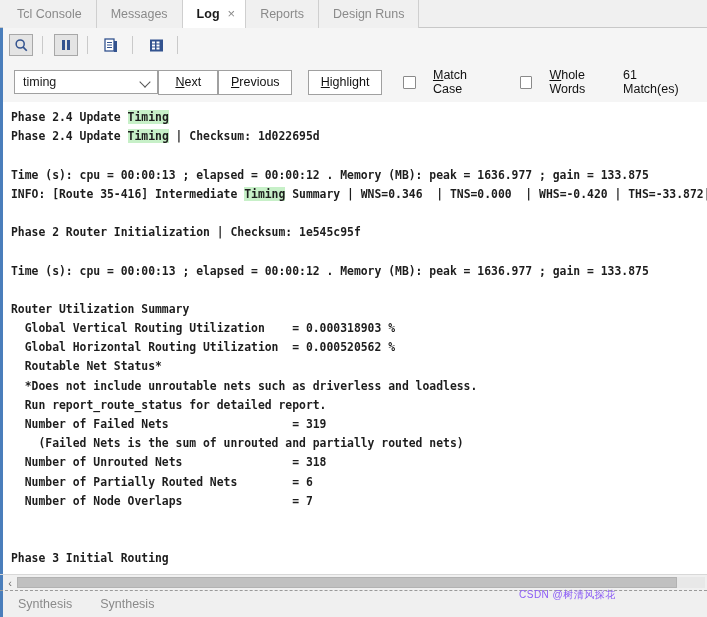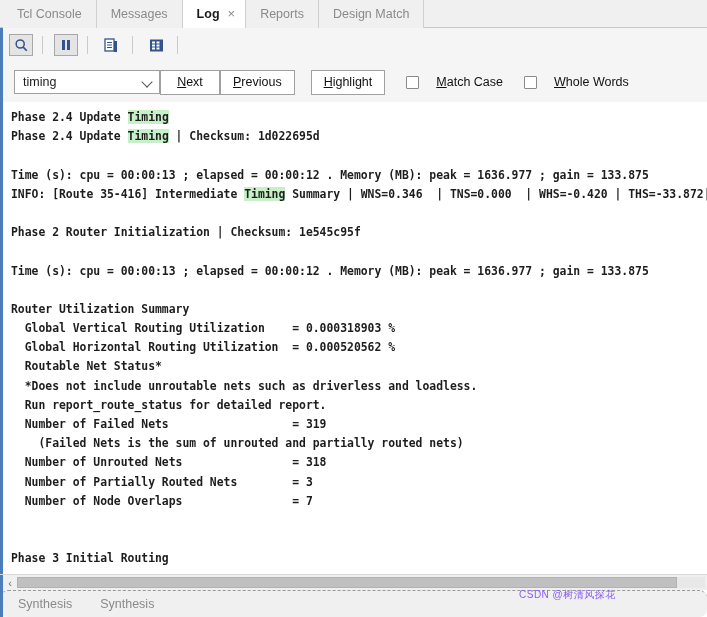--- a/index.html
+++ b/index.html
@@ -205,21 +205,21 @@
     background: #c0c0c0;
     border: 1px solid #b2b2b2;
   }
 
   
   .bottombar {
     position: absolute; left: 0; top: 590px;
     width: 707px; height: 27px;
     background: #f0f0f0;
     border-top: 1px dashed #9a9a9a;
-    display: flex; align-items: center; border-radius: 8px;
+    display: flex; align-items: center;
   }
   .bottombar .accent { width: 3px; height: 27px; background: #4a7ebb; }
   .btab {
     font-size: 12.5px;
     color: #8a8a8a;
     padding: 0 13px;
     height: 21px;
     display: flex; align-items: center;
     margin-left: 2px;
   }
@@ -259,21 +259,21 @@
     <div class="tab active">
       <span>Log</span>
     </div>
     <div class="tab-close">
       <span>×</span>
     </div>
     <div class="tab">
       <span>Reports</span>
     </div>
     <div class="tab">
-      <span>Design Match</span>
+      <span>Design Runs</span>
     </div>
     <div class="filler"></div>
   </div>
 
   <div class="iconbar">
     <div class="accent"></div>
 
     <div class="tbtn framed">
       <svg width="15" height="15" viewBox="0 0 16 16">
         <circle cx="6.6" cy="6.4" r="4.3" fill="none" stroke="#33538f" stroke-width="1.6"></circle>
@@ -344,20 +344,21 @@
     <div class="chk-wrap">
       <span class="chkbox"></span>
       <span><span class="u" style="text-decoration:underline">M</span>atch Case</span>
     </div>
 
     <div class="chk-wrap">
       <span class="chkbox"></span>
       <span><span style="text-decoration:underline">W</span>hole Words</span>
     </div>
 
+    <div class="matches">61 Match(es)</div>
   </div>
 
   <div class="logwrap">
     <div class="accent"></div>
     <div class="logarea" id="logarea">
         <div class="logline">Phase 2.4 Update <span class="hl">Timing</span></div>
         <div class="logline">Phase 2.4 Update <span class="hl">Timing</span> | Checksum: 1d022695d</div>
         <div class="logline">&nbsp;</div>
         <div class="logline">Time (s): cpu = 00:00:13 ; elapsed = 00:00:12 . Memory (MB): peak = 1636.977 ; gain = 133.875</div>
         <div class="logline">INFO: [Route 35-416] Intermediate <span class="hl">Timing</span> Summary | WNS=0.346  | TNS=0.000  | WHS=-0.420 | THS=-33.872|</div>
@@ -368,21 +369,21 @@
         <div class="logline">&nbsp;</div>
         <div class="logline">Router Utilization Summary</div>
         <div class="logline">  Global Vertical Routing Utilization    = 0.000318903 %</div>
         <div class="logline">  Global Horizontal Routing Utilization  = 0.000520562 %</div>
         <div class="logline">  Routable Net Status*</div>
         <div class="logline">  *Does not include unroutable nets such as driverless and loadless.</div>
         <div class="logline">  Run report_route_status for detailed report.</div>
         <div class="logline">  Number of Failed Nets                  = 319</div>
         <div class="logline">    (Failed Nets is the sum of unrouted and partially routed nets)</div>
         <div class="logline">  Number of Unrouted Nets                = 318</div>
-        <div class="logline">  Number of Partially Routed Nets        = 3</div>
+        <div class="logline">  Number of Partially Routed Nets        = 6</div>
         <div class="logline">  Number of Node Overlaps                = 7</div>
         <div class="logline">&nbsp;</div>
         <div class="logline">&nbsp;</div>
         <div class="logline">Phase 3 Initial Routing</div>
       </div>
   </div>
 
   <div class="hscroll">
     <div class="accent"></div>
     <div class="sb-arrow">‹</div>

